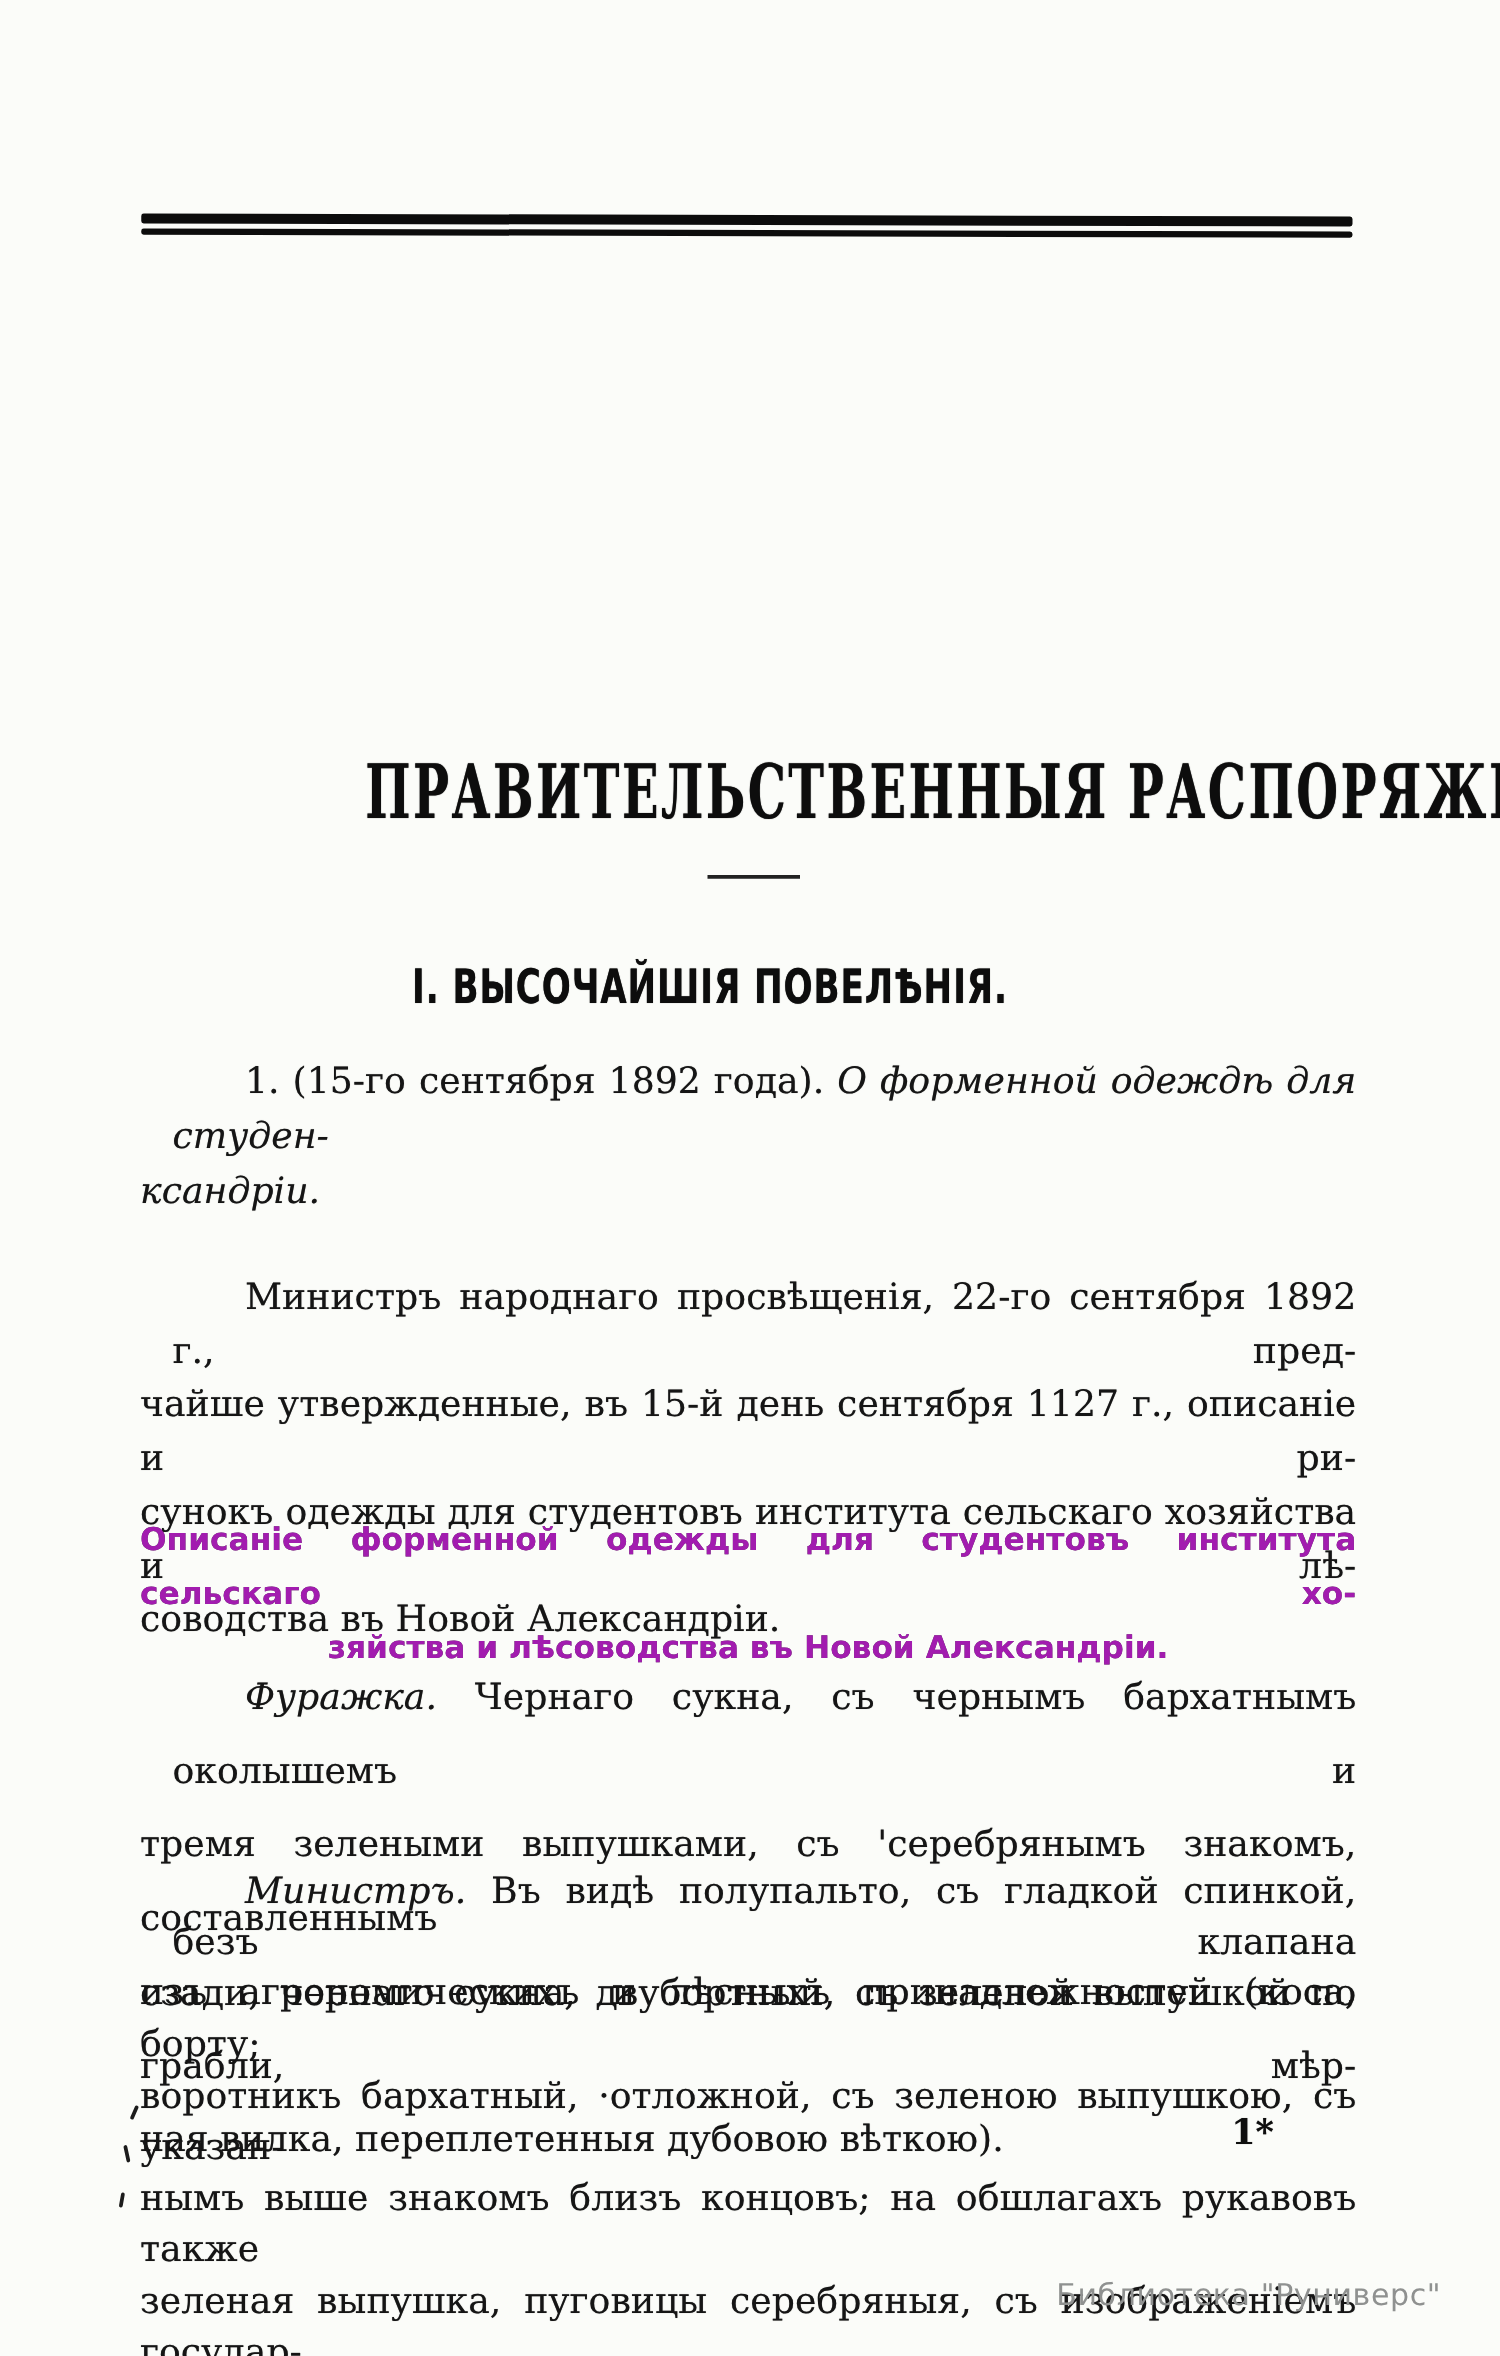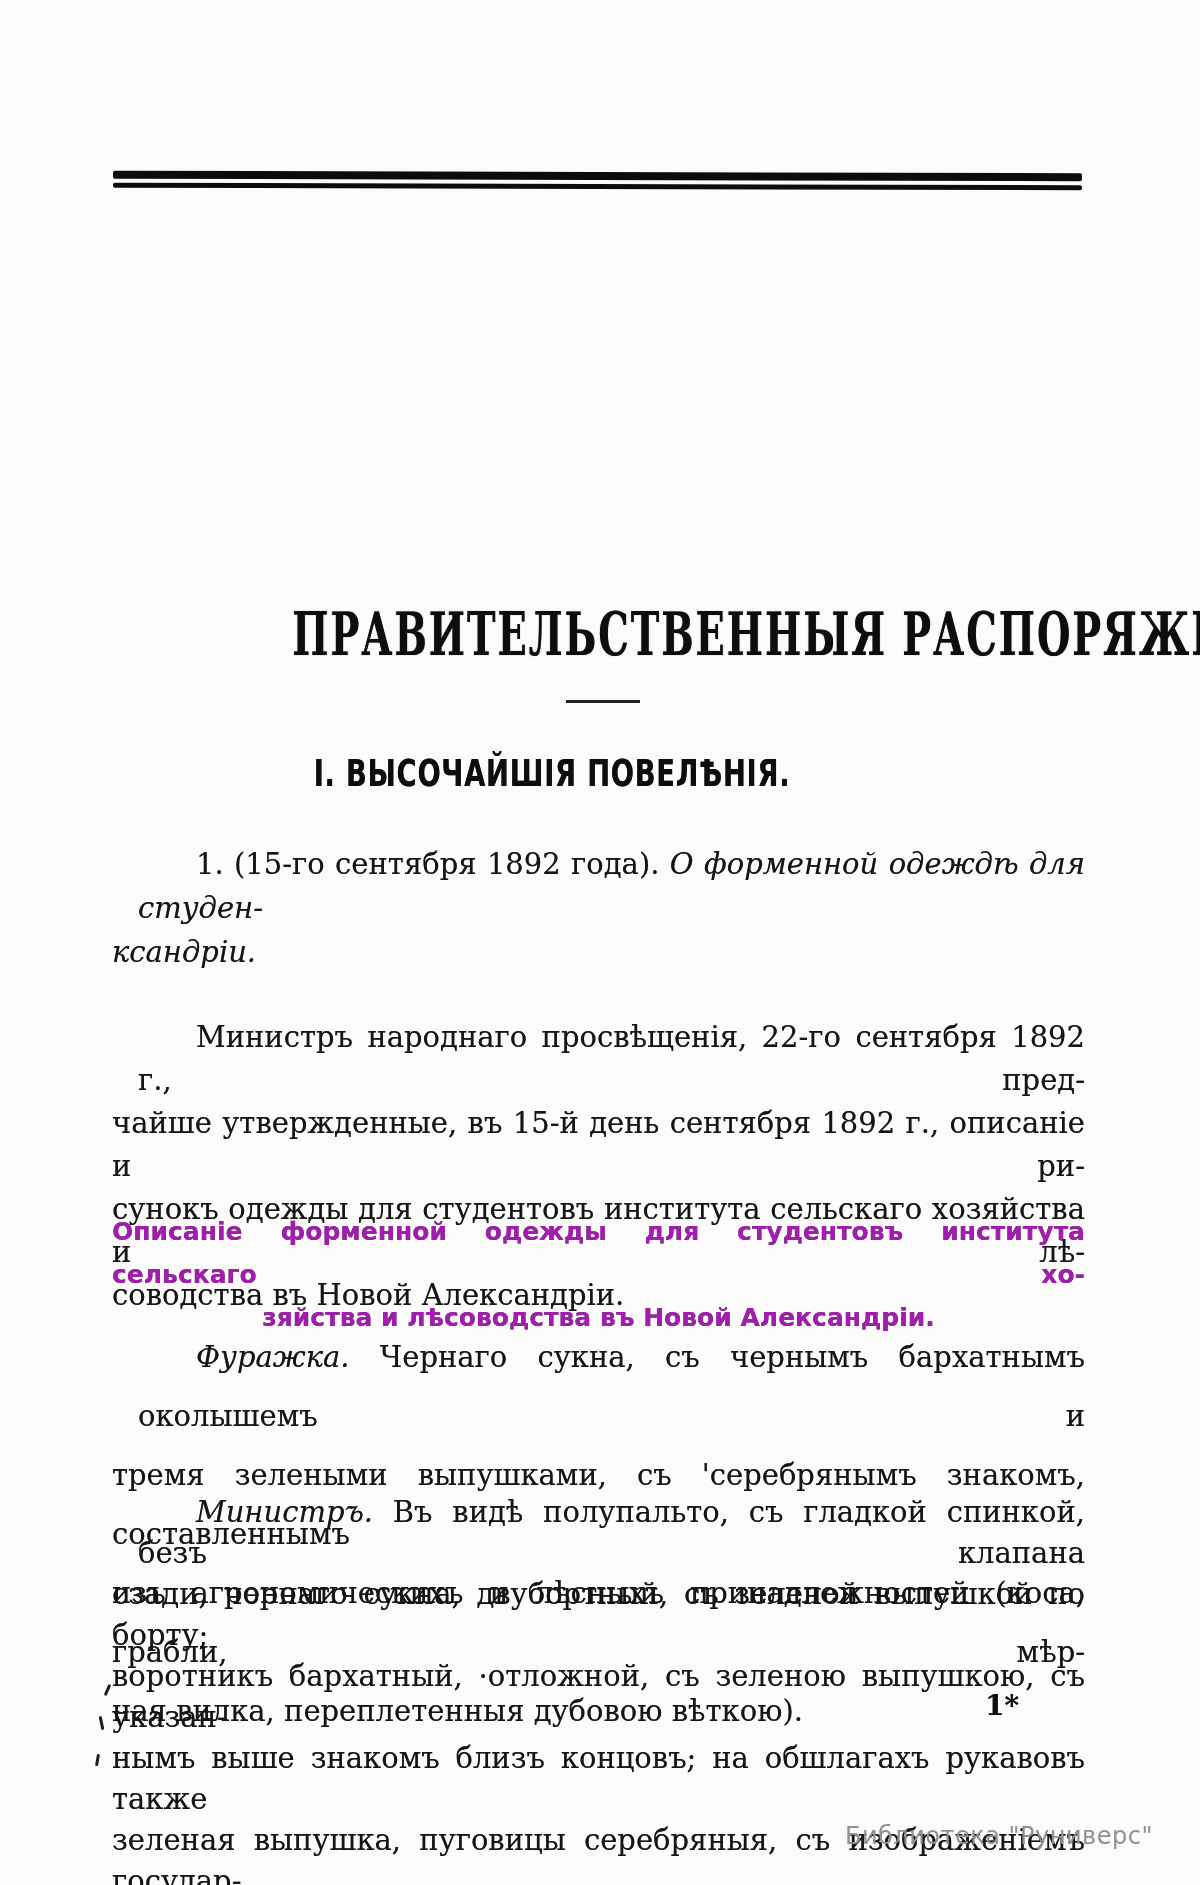--- a/index.html
+++ b/index.html
@@ -26,21 +26,21 @@
     display: inline-block; white-space: nowrap;
     font: bold 60px/1 "DejaVu Serif", serif;
     letter-spacing: 3px;
     transform: scaleX(0.64); transform-origin: 50% 50%;
     text-shadow: 0 0 1px rgba(0,0,0,0.7);
     color: #0d0d0d;
   }
   .divider { position: absolute; left: 566px; top: 700px; width: 74px; height: 3px; background: #222; }
 
   
-  .sect { position: absolute; left: 0; top: 754px; width: 1104px; margin: 0; text-align: center; font-weight: normal; }
+  .sect { position: absolute; left: 0; top: 754px; width: 1104px; margin: 16px; text-align: center; font-weight: normal; }
   .sect-inner {
     display: inline-block; white-space: nowrap;
     font: bold 38px/1 "DejaVu Sans", sans-serif;
     letter-spacing: 1px;
     transform: scaleX(0.72); transform-origin: 50% 50%;
     text-shadow: 0 0 0.7px rgba(0,0,0,0.8);
     color: #0d0d0d;
   }
 
   
@@ -104,21 +104,21 @@
     <span class="sect-inner">I. ВЫСОЧАЙШІЯ ПОВЕЛѢНІЯ.</span>
   </h2>
 
   <div class="para body-text p1">
       <div class="tline justify indent"><span>1. (15-го сентября 1892 года). </span><span class="it">О форменной одеждѣ для студен-</span></div>
       <div class="tline left"><span class="it">ксандріи.</span></div>
     </div>
 
   <div class="para body-text p2">
       <div class="tline justify indent"><span>Министръ народнаго просвѣщенія, 22-го сентября 1892 г., пред-</span></div>
-      <div class="tline justify"><span>чайше утвержденные, въ 15-й день сентября 1892 г., описаніе и ри-</span></div>
+      <div class="tline justify"><span>чайше утвержденные, въ 15-й день сентября 1127 г., описаніе и ри-</span></div>
       <div class="tline justify"><span>сунокъ одежды для студентовъ института сельскаго хозяйства и лѣ-</span></div>
       <div class="tline left"><span>соводства въ Новой Александріи.</span></div>
     </div>
 
   <div class="para subhead">
       <div class="tline justify"><span>Описаніе форменной одежды для студентовъ института сельскаго хо-</span></div>
       <div class="tline center"><span>зяйства и лѣсоводства въ Новой Александріи.</span></div>
     </div>
 
   <div class="para body-text p3">

